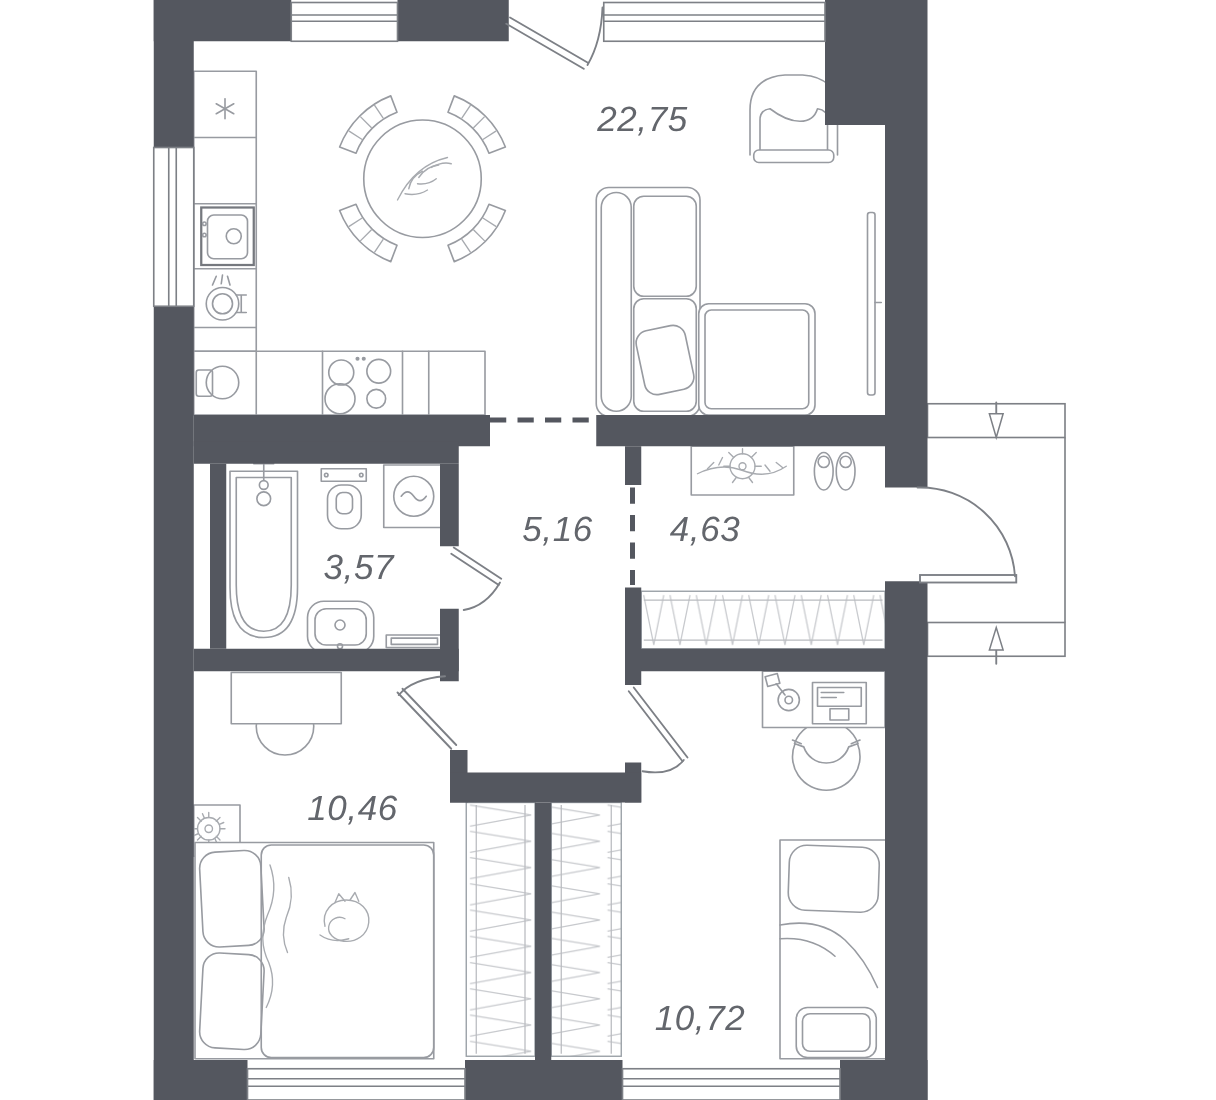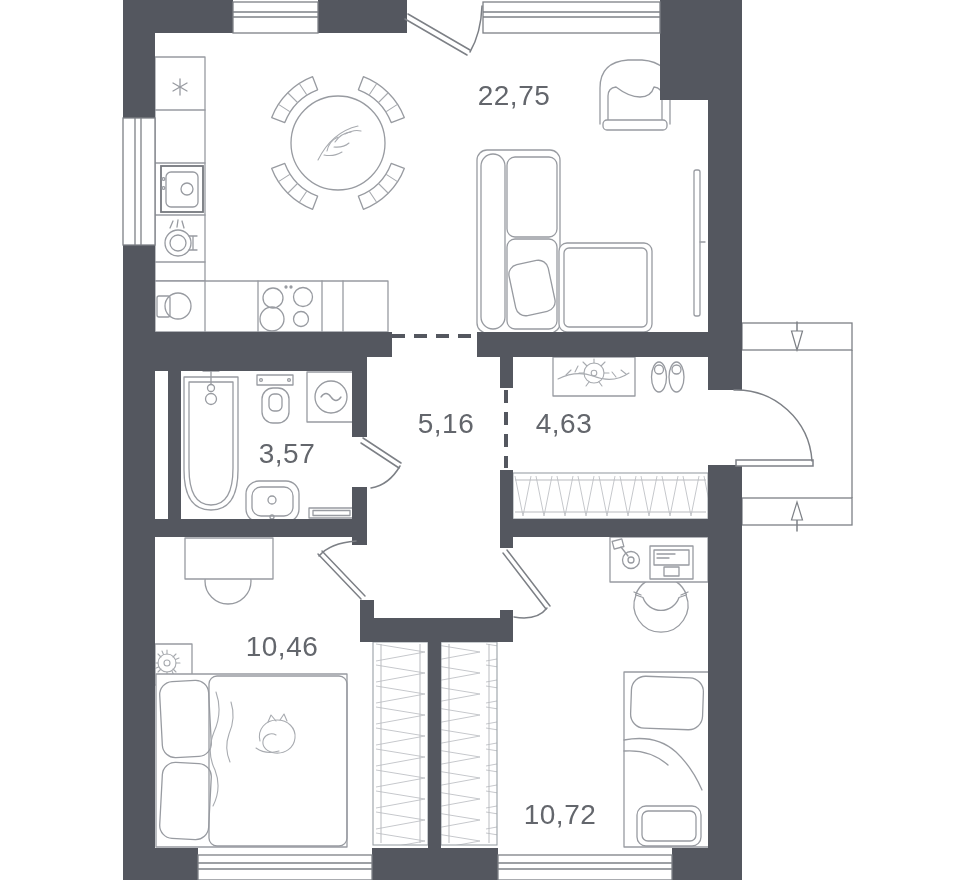--- a/index.html
+++ b/index.html
@@ -1,17 +1,17 @@
 <!DOCTYPE html>
 <html><head>
 <meta charset="utf-8">
 <style>
   html,body{margin:0;padding:0;background:#ffffff;}
   .stage{position:relative;width:973px;height:880px;background:#ffffff;overflow:hidden;
-         font-family:"Liberation Sans", sans-serif;}
+         font-family:"Liberation Sans", sans-serif;font-style:italic;}
   svg{display:block;}
   .wall{fill:#54575F;stroke:none;}
   .furn{stroke:#989BA1;stroke-width:1.3;fill:none;stroke-linecap:round;stroke-linejoin:round;}
   .furnw{stroke:#989BA1;stroke-width:1.3;fill:#ffffff;stroke-linejoin:round;}
   .frame{stroke:#7D8086;stroke-width:1.3;fill:#ffffff;}
   .thin{stroke:#B9BBBF;stroke-width:1;fill:none;}
   .door{stroke:#7D8086;stroke-width:1.5;fill:none;stroke-linecap:round;}
   .dash{stroke:#54575F;stroke-width:4;stroke-dasharray:13 9;fill:none;}
   .room-label{font-family:"Liberation Sans", sans-serif;font-size:28px;fill:#63666C;
               letter-spacing:0.5px;}

